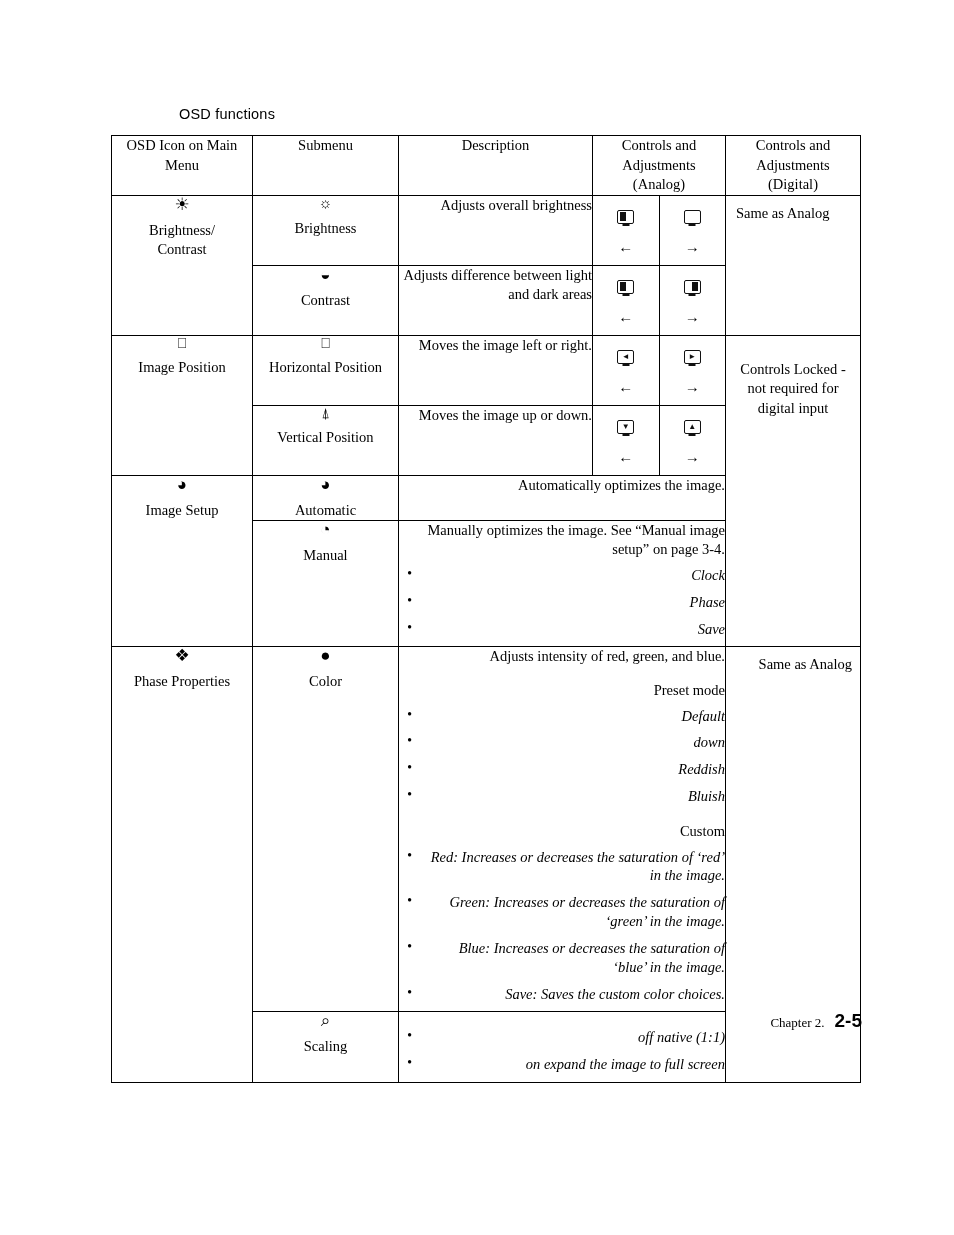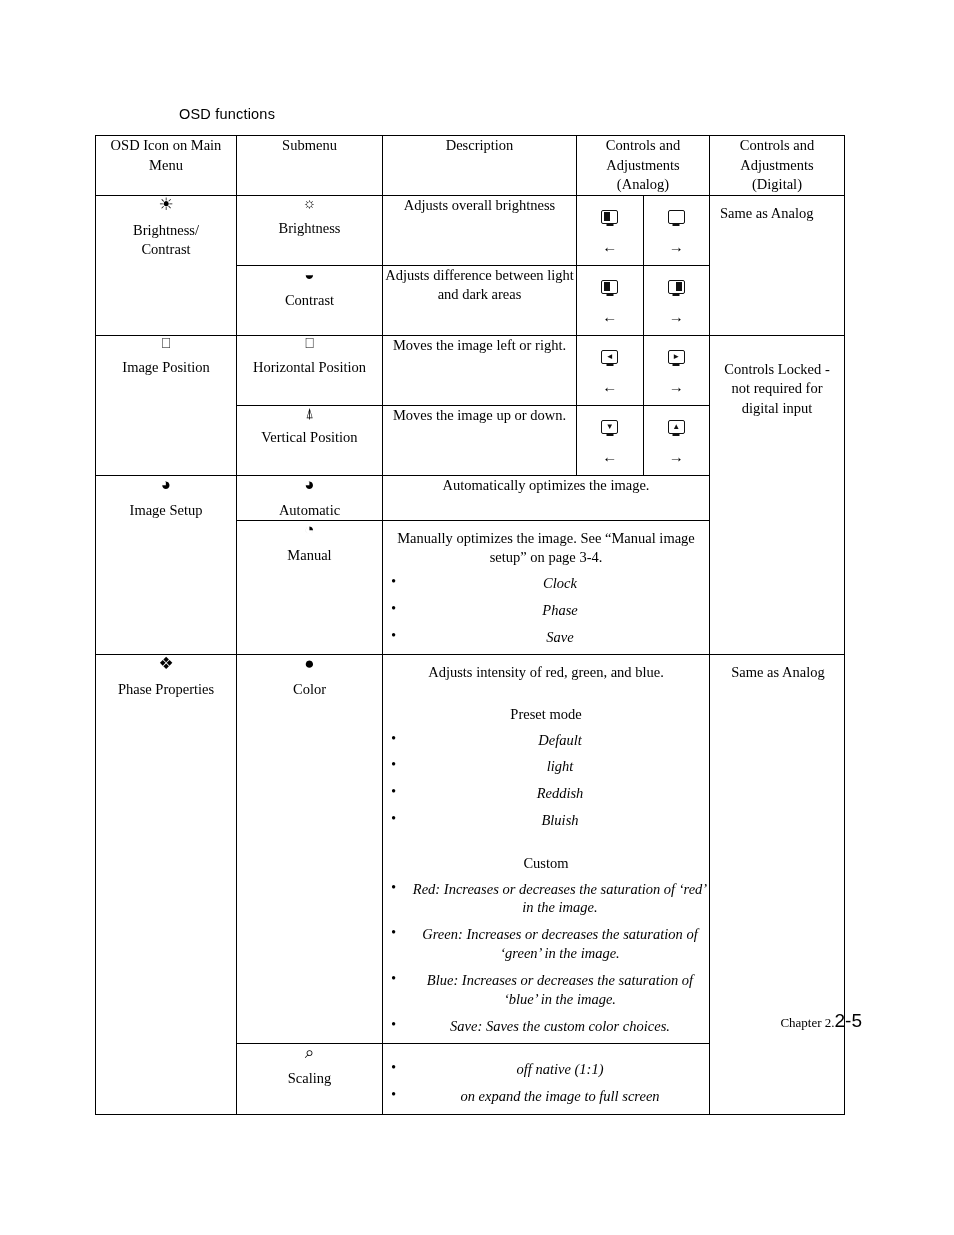--- a/index.html
+++ b/index.html
@@ -22,21 +22,21 @@
   .heading {
     position: absolute;
     left: 179px;
     top: 106px;
     font-size: 14.5px;
     font-family: "Liberation Sans", sans-serif;
     letter-spacing: 0.2px;
   }
   table.osd {
     position: absolute;
-    left: 95px;
+    left: 111px;
     top: 135px;
     width: 749px;
     border-collapse: collapse;
     table-layout: fixed;
   }
   table.osd td, table.osd th {
     border: 1px solid #000000;
     vertical-align: top;
     padding: 0;
   }
@@ -52,21 +52,21 @@
   .c-desc     { width: 194px; }
   .c-ana      { width: 133px; }
   .c-dig      { width: 135px; }
 
   .cell-center {
     text-align: center;
     font-size: 14.5px;
     line-height: 1.35;
   }
   .cell-left {
-    text-align: center;
+    text-align: right;
     font-size: 14.5px;
     line-height: 1.35;
     padding: 7px 8px 7px 8px;
   }
   .iconbox {
     text-align: center;
     padding-top: 12px;
     padding-bottom: 9px;
   }
   .glyph {
@@ -144,39 +144,40 @@
     line-height: 1.3;
     font-style: italic;
   }
   .bullets li::before {
     content: "\2022";
     position: absolute;
     left: 8px;
     top: -1px;
     font-size: 14px;
   }
-  .para { margin: 8px 0 6px 0; }
+  .para { margin: 0 0 6px 0; }
   .para.tight { margin-bottom: 2px; }
   .spacer8 { height: 8px; }
 
   .footer {
     position: absolute;
     right: 92px;
     bottom: 55px;
     text-align: right;
     white-space: nowrap;
   }
   .footer .chap {
     font-size: 13px;
     font-family: "Liberation Serif", serif;
   }
   .footer .pg {
     font-size: 19px;
-    font-weight: normal;
+    font-weight: bold;
     font-family: "Liberation Sans", sans-serif;
+    margin-left: 10px;
   }
 
   
   .sunicon { font-size: 15px; }
   .big { font-size: 17px; }
 </style>
 </head>
 <body>
 
 <div class="page">
@@ -340,21 +341,21 @@
         <td class="cell-center iconbox">
           <span class="glyph big">●</span>
           <span class="label-under">Color</span>
         </td>
         <td class="cell-left" colspan="2">
           <p class="para">Adjusts intensity of red, green, and blue.</p>
           <div class="spacer8"></div>
           <p class="para tight">Preset mode</p>
           <ul class="bullets">
             <li>Default</li>
-            <li>light</li>
+            <li>down</li>
             <li>Reddish</li>
             <li>Bluish</li>
           </ul>
           <div class="spacer8"></div>
           <p class="para tight">Custom</p>
           <ul class="bullets">
             <li>Red: Increases or decreases the saturation of ‘red’ in the image.</li>
             <li>Green: Increases or decreases the saturation of ‘green’ in the image.</li>
             <li>Blue: Increases or decreases the saturation of ‘blue’ in the image.</li>
             <li>Save: Saves the custom color choices.</li>

